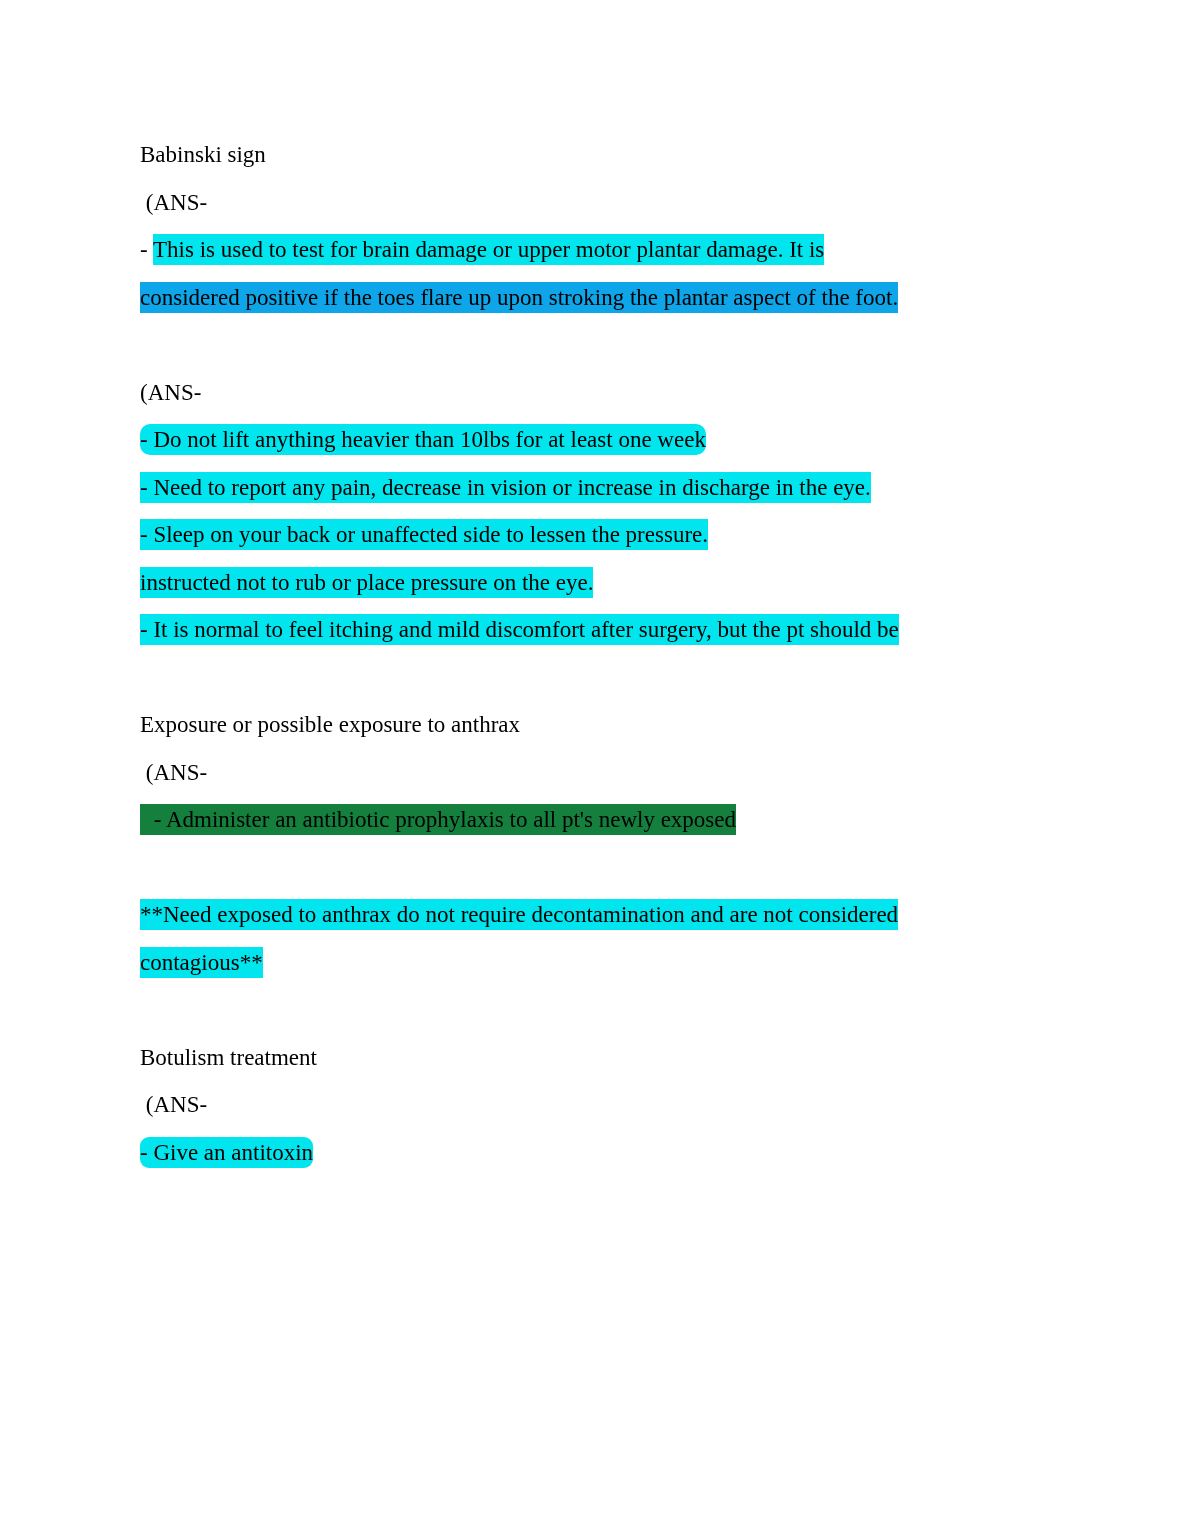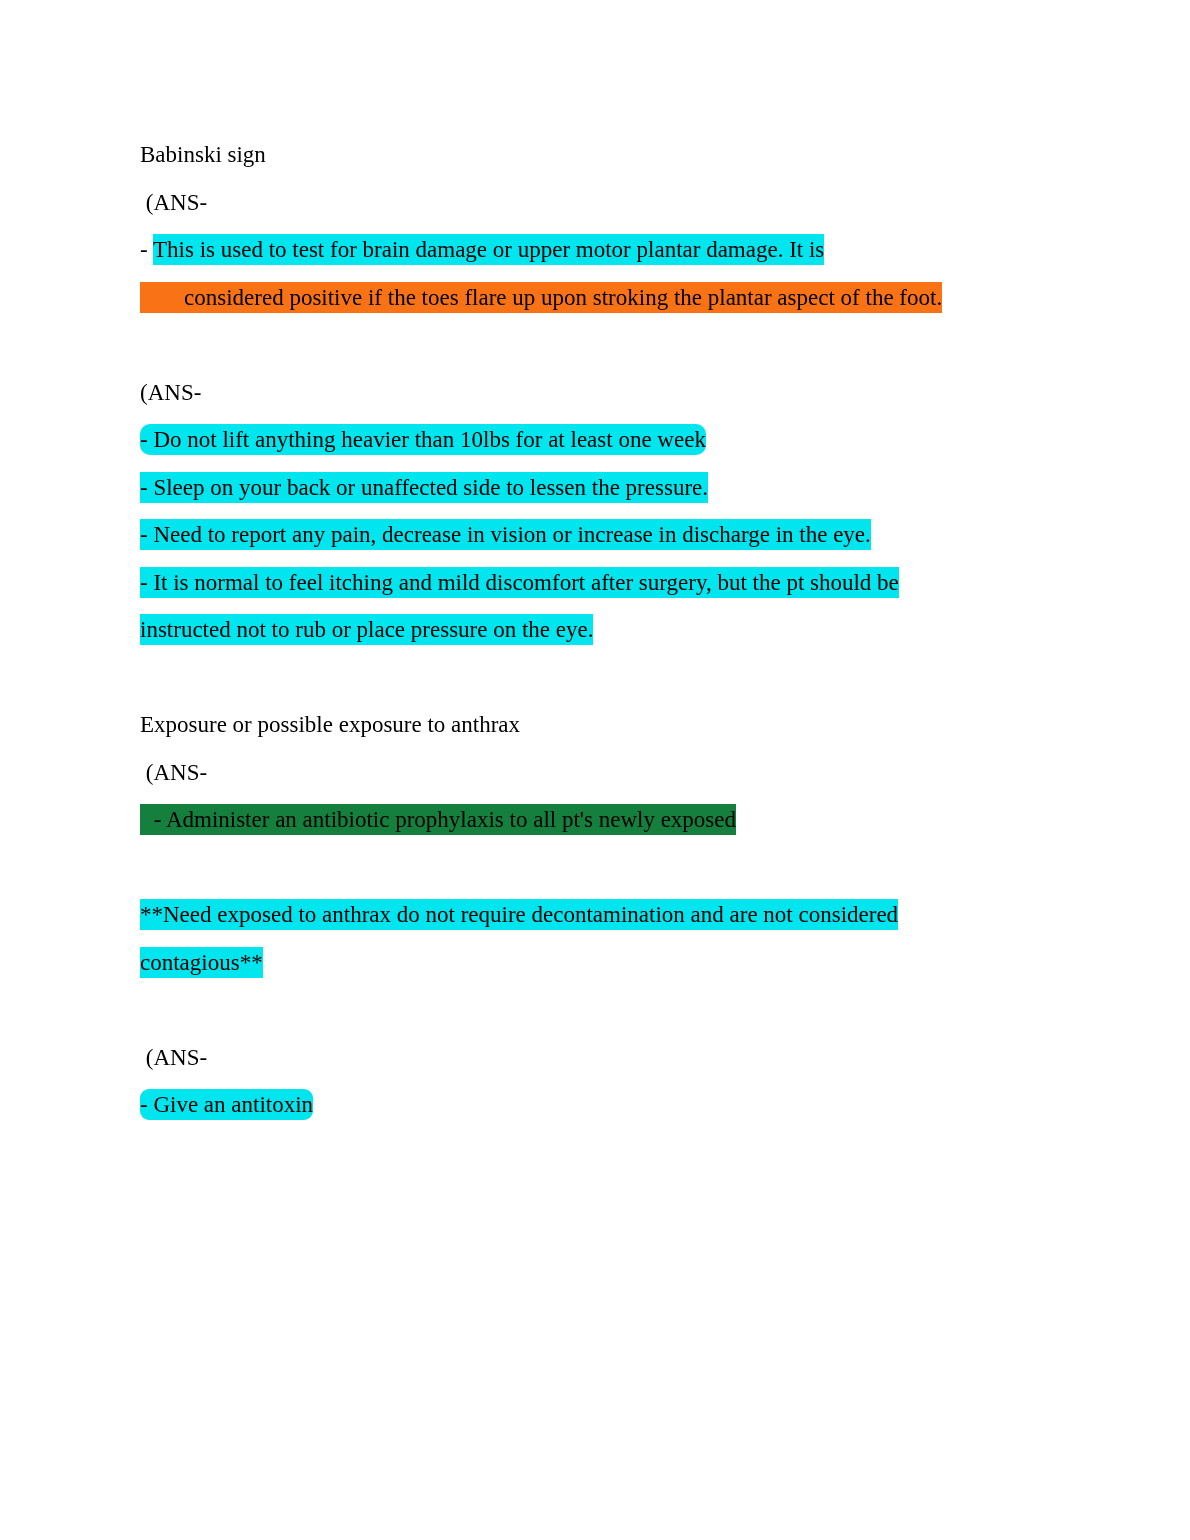--- a/index.html
+++ b/index.html
@@ -31,32 +31,33 @@
   }
 </style>
 </head>
 <body>
 
 <div class="page">
   <div class="content">
       <div class="line"><span>Babinski sign</span></div>
       <div class="line"><span> (ANS-</span></div>
       <div class="line"><span>- </span><span class="hl" style="background: rgb(0, 229, 238);">This is used to test for brain damage or upper motor plantar damage. It is</span></div>
-      <div class="line"><span class="hl" style="background: #f97316; padding-left: 44px;">considered positive if the toes flare up upon stroking the plantar aspect of the foot.</span></div>
+      <div class="line"><span class="hl" style="background: #0ea5e9;">considered positive if the toes flare up upon stroking the plantar aspect of the foot.</span></div>
       <div class="line"></div>
       <div class="line"><span>(ANS-</span></div>
       <div class="line"><span class="hl" style="background: rgb(0, 229, 238); border-radius: 10px;">- Do not lift anything heavier than 10lbs for at least one week</span></div>
+      <div class="line"><span class="hl" style="background: rgb(0, 229, 238);">- Need to report any pain, decrease in vision or increase in discharge in the eye.</span></div>
       <div class="line"><span class="hl" style="background: rgb(0, 229, 238);">- Sleep on your back or unaffected side to lessen the pressure.</span></div>
-      <div class="line"><span class="hl" style="background: rgb(0, 229, 238);">- Need to report any pain, decrease in vision or increase in discharge in the eye.</span></div>
+      <div class="line"><span class="hl" style="background: rgb(0, 229, 238);">instructed not to rub or place pressure on the eye.</span></div>
       <div class="line"><span class="hl" style="background: rgb(0, 229, 238);">- It is normal to feel itching and mild discomfort after surgery, but the pt should be</span></div>
-      <div class="line"><span class="hl" style="background: rgb(0, 229, 238);">instructed not to rub or place pressure on the eye.</span></div>
       <div class="line"></div>
       <div class="line"><span>Exposure or possible exposure to anthrax</span></div>
       <div class="line"><span> (ANS-</span></div>
       <div class="line"><span class="hl" style="background: #15803d; padding-left: 8px;"> - Administer an antibiotic prophylaxis to all pt's newly exposed</span></div>
       <div class="line"></div>
       <div class="line"><span class="hl" style="background: rgb(0, 229, 238);">**Need exposed to anthrax do not require decontamination and are not considered</span></div>
       <div class="line"><span class="hl" style="background: rgb(0, 229, 238);">contagious**</span></div>
       <div class="line"></div>
+      <div class="line"><span>Botulism treatment</span></div>
       <div class="line"><span> (ANS-</span></div>
       <div class="line"><span class="hl" style="background: rgb(0, 229, 238); border-radius: 9px;">- Give an antitoxin</span></div>
     </div>
 </div>
 
 </body></html>

